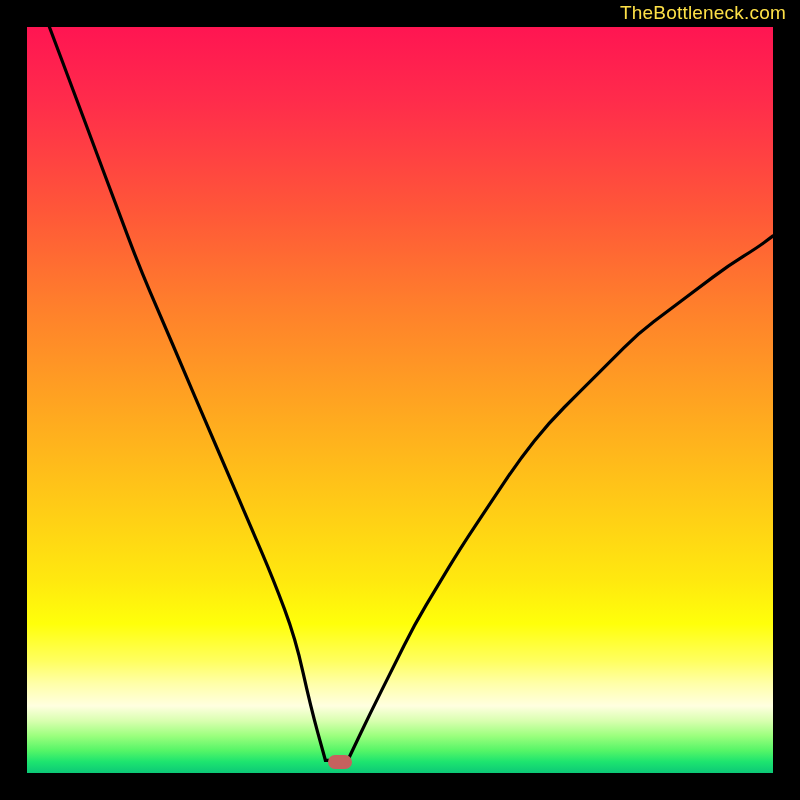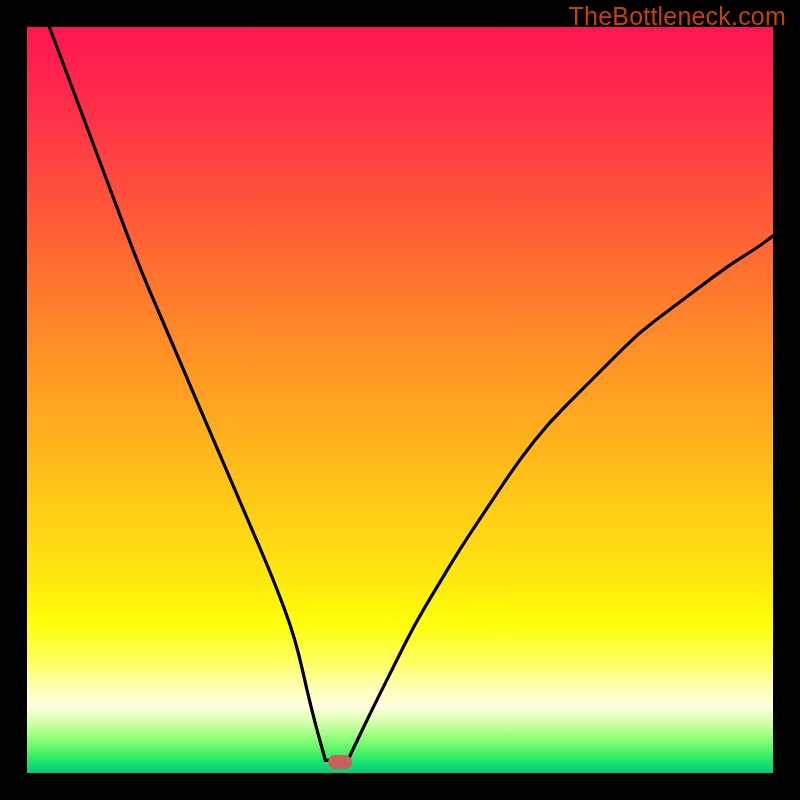--- a/index.html
+++ b/index.html
@@ -14,22 +14,22 @@
   .frame {
     position: relative;
     width: 800px;
     height: 800px;
     background: #000;
   }
   .watermark {
     position: absolute;
     top: 2px;
     right: 14px;
-    color: #c2410c;
-    font-size: 25px;
+    color: #fde047;
+    font-size: 19px;
     font-family: Arial, sans-serif;
     letter-spacing: 0.2px;
     z-index: 10;
   }
   .plot-area {
     position: absolute;
     left: 27px;
     top: 27px;
     width: 746px;
     height: 746px;

